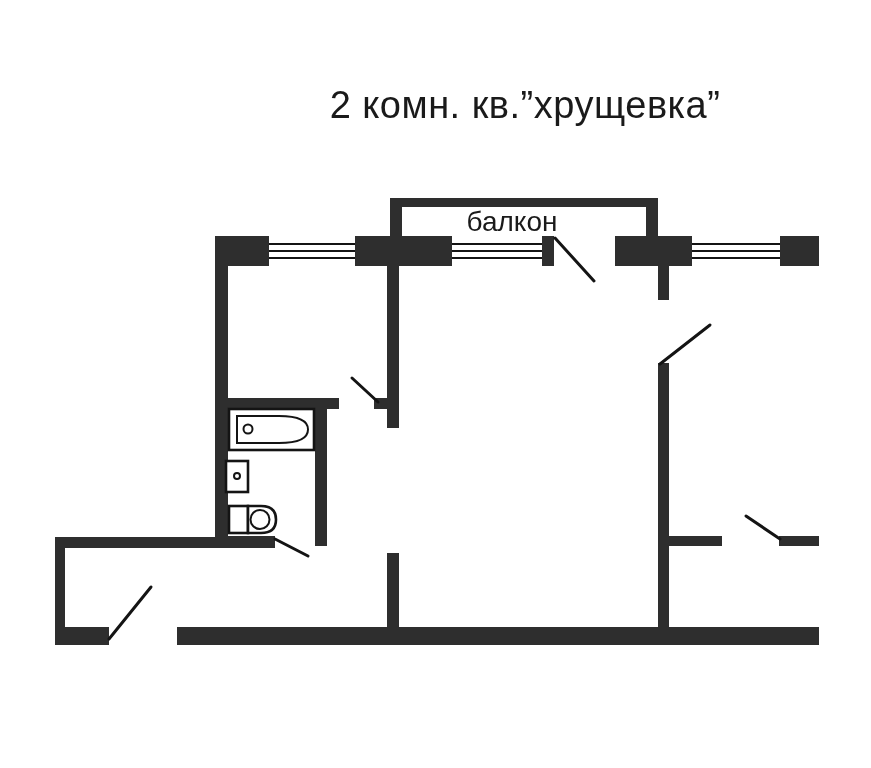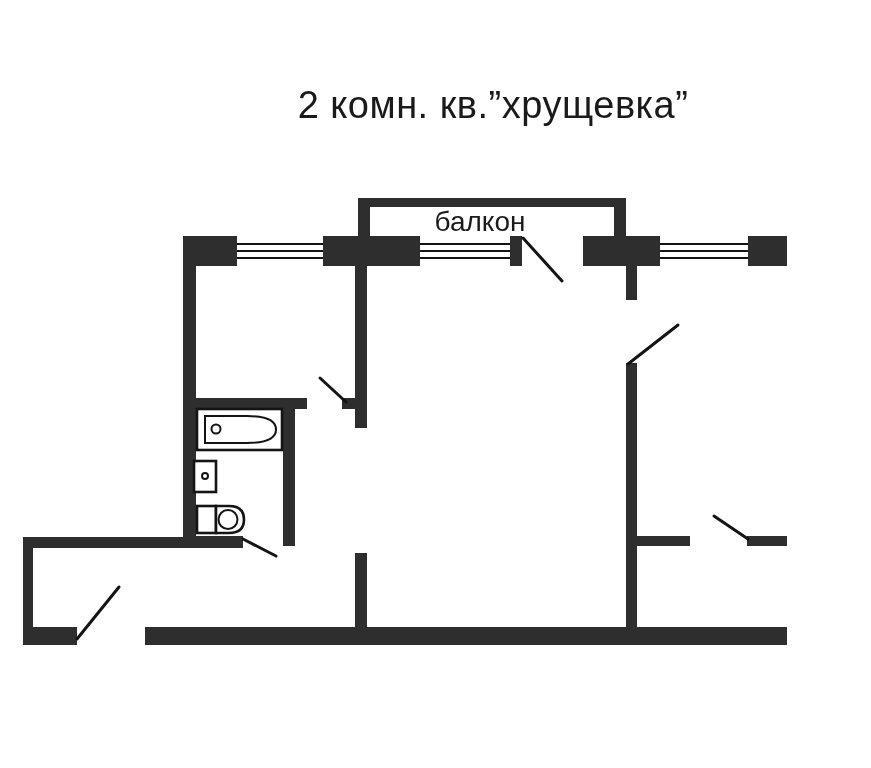--- a/index.html
+++ b/index.html
@@ -6,21 +6,21 @@
     --wall:#2e2e2e;
     --line:#141414;
     --window:#ffffff;
     --text:#1a1a1a;
     --bg:#ffffff;
     --watermark:#dedede;
   }
   html,body{margin:0;padding:0;background:var(--bg);}
   .canvas{
     position:relative;width:787px;height:768px;background:var(--bg);
-    font-family:"Liberation Sans",sans-serif;overflow:hidden;
+    font-family:"Liberation Sans",sans-serif;overflow:hidden;margin-left:32px;
   }
   .plan-svg{position:absolute;left:0;top:0;}
   .wall{fill:var(--wall);stroke:none;}
   .win{fill:var(--window);stroke:none;}
   .winline{stroke:var(--line);stroke-width:2.2;}
   .door{stroke:var(--line);stroke-width:3;stroke-linecap:round;}
   .fixture{fill:#ffffff;stroke:var(--line);stroke-width:2.6;}
   .fixture-thin{fill:#ffffff;stroke:var(--line);stroke-width:2;}
   .page-title{
     position:absolute;top:84px;left:493px;transform:translateX(-50%);

